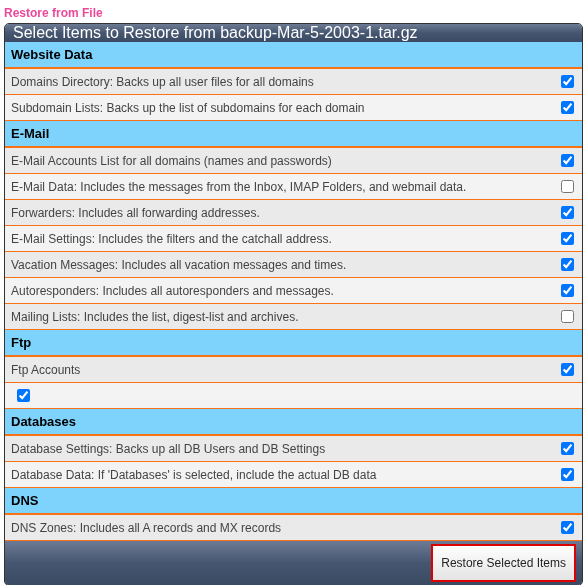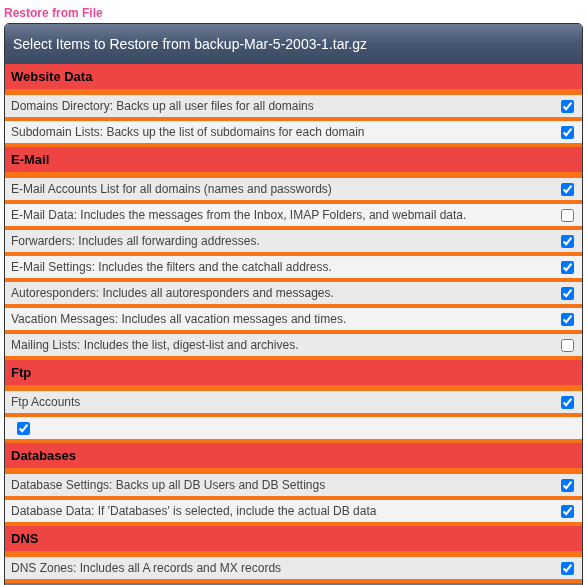--- a/index.html
+++ b/index.html
@@ -19,36 +19,36 @@
     margin: 2px 0 3px 0;
   }
   .panel {
     border: 1px solid #333;
     border-radius: 5px;
     overflow: hidden;
   }
   .panel-header {
     background: linear-gradient(to bottom, #6d7a94 0%, #465670 50%, #3a4a63 100%);
     color: #fff;
-    padding: 12px 8px;
-    font-size: 14px;
+    padding: 0 8px;
+    font-size: 16px;
   }
   .section-header {
     font-weight: bold;
     font-size: 13px;
     color: #000;
     padding: 5px 6px;
-    background: #ef4444;
-    border-bottom: 6px solid #f97316;
+    background: #7dd3fc;
+    border-bottom: 2px solid #f97316;
   }
   .row {
     display: flex;
     align-items: center;
     padding: 1px 6px;
-    border-bottom: 4px solid #f97316;
+    border-bottom: 1px solid #f97316;
     min-height: 26px;
   }
   .row:nth-child(even) { background: #f3f3f3; }
   .row:nth-child(odd)  { background: #eaeaea; }
   .row-label {
     flex: 1;
     color: #444;
   }
   .row input[type="checkbox"] {
     margin: 0 2px 0 6px;
@@ -98,25 +98,25 @@
         </div>
         <div class="row">
           <div class="row-label">Forwarders: Includes all forwarding addresses.</div>
           <input type="checkbox" checked="" style="">
         </div>
         <div class="row">
           <div class="row-label">E-Mail Settings: Includes the filters and the catchall address.</div>
           <input type="checkbox" checked="" style="">
         </div>
         <div class="row">
-          <div class="row-label">Autoresponders: Includes all autoresponders and messages.</div>
+          <div class="row-label">Vacation Messages: Includes all vacation messages and times.</div>
           <input type="checkbox" checked="" style="">
         </div>
         <div class="row">
-          <div class="row-label">Vacation Messages: Includes all vacation messages and times.</div>
+          <div class="row-label">Autoresponders: Includes all autoresponders and messages.</div>
           <input type="checkbox" checked="" style="">
         </div>
         <div class="row">
           <div class="row-label">Mailing Lists: Includes the list, digest-list and archives.</div>
           <input type="checkbox" style="">
         </div>
       </div>
       <div class="section-header">Ftp</div>
       <div>
         <div class="row">

